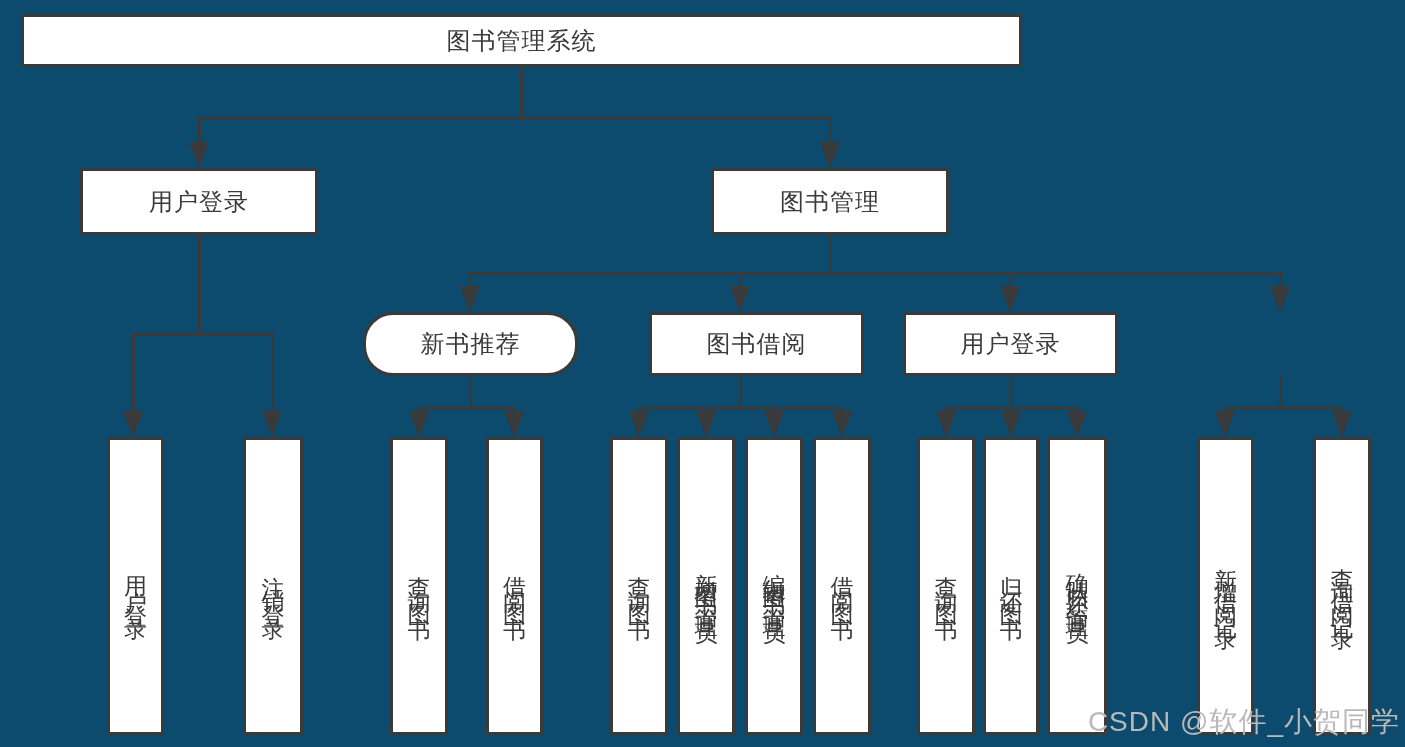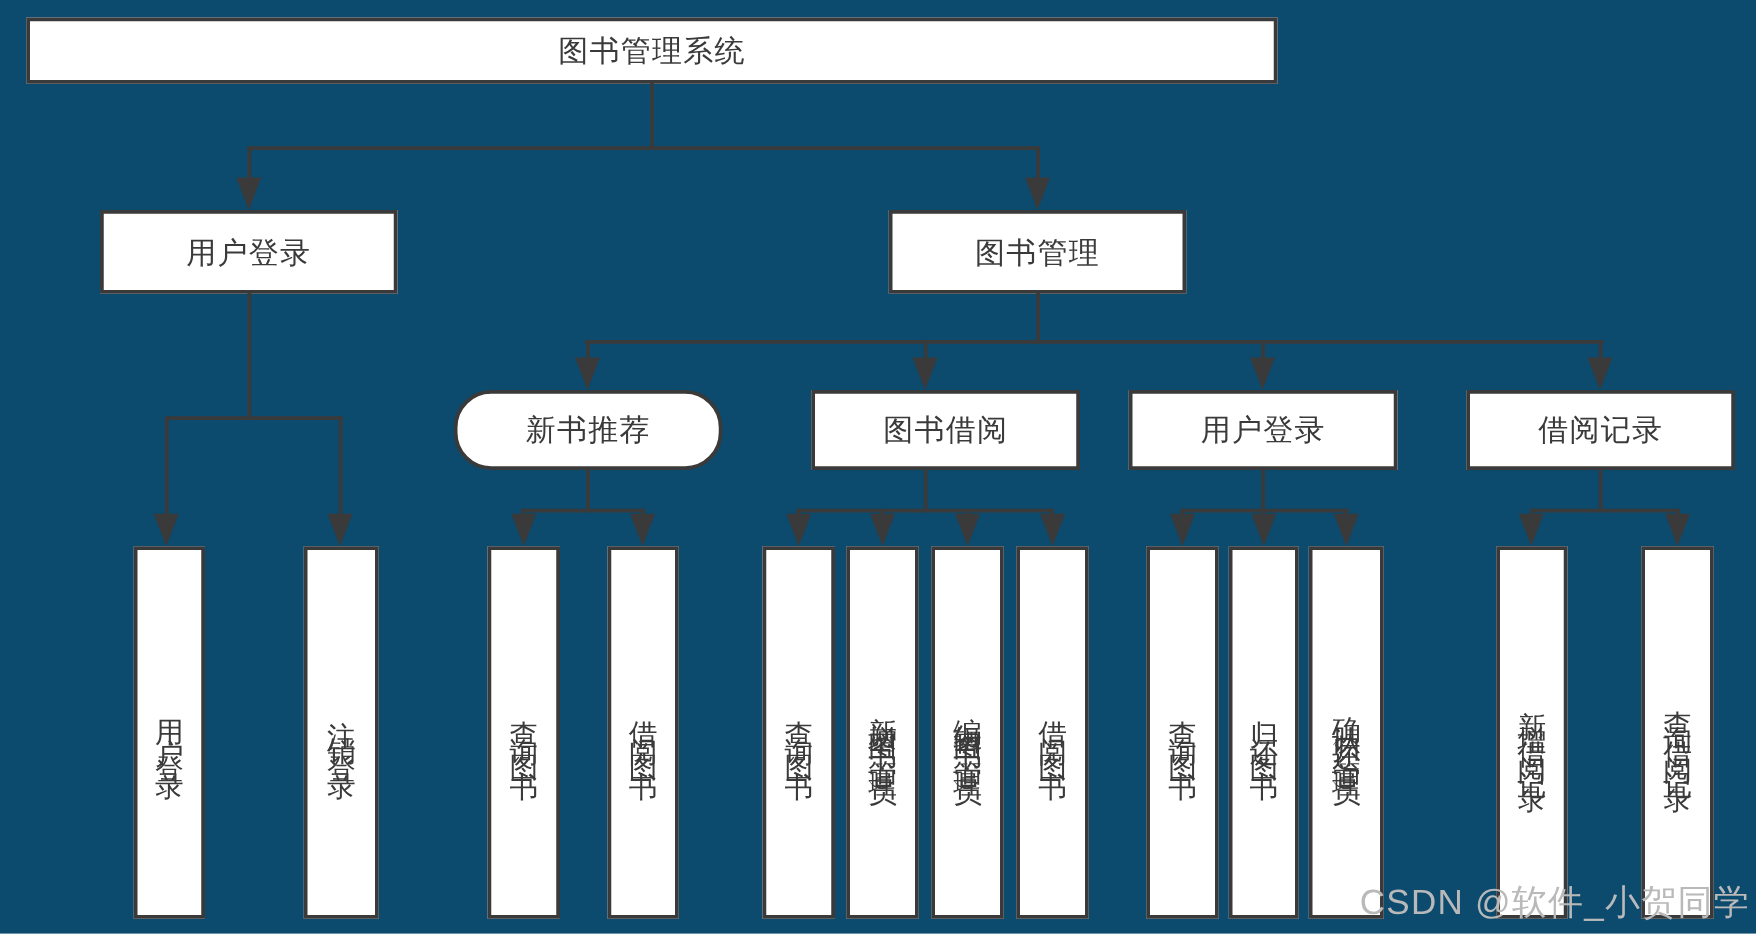--- a/index.html
+++ b/index.html
@@ -77,23 +77,20 @@
 
   <div class="hbox" style="left:363px;top:312px;width:215px;height:64px;border-radius:30px;">
     <span>新书推荐</span>
   </div>
   <div class="hbox" style="left:633px;top:312px;width:215px;height:64px;margin-left:16px;">
     <span>图书借阅</span>
   </div>
   <div class="hbox" style="left:903px;top:312px;width:215px;height:64px;">
     <span>用户登录</span>
   </div>
-  <div class="hbox" style="left:1173px;top:312px;width:215px;height:64px;">
-    <span>借阅记录</span>
-  </div>
 
   <div class="line" style="left:469px;top:374px;width:3px;height:36px;"></div>
   <div class="line" style="left:417px;top:407px;width:99px;height:3px;"></div>
   <div class="line" style="left:417px;top:407px;width:3px;height:8px;"></div>
   <div class="line" style="left:513px;top:407px;width:3px;height:8px;"></div>
   <div class="arrow" style="left:409px;top:411px;"></div>
   <div class="arrow" style="left:504px;top:411px;"></div>
 
   <div class="line" style="left:739px;top:374px;width:3px;height:36px;"></div>
   <div class="line" style="left:637px;top:407px;width:206px;height:3px;"></div>

